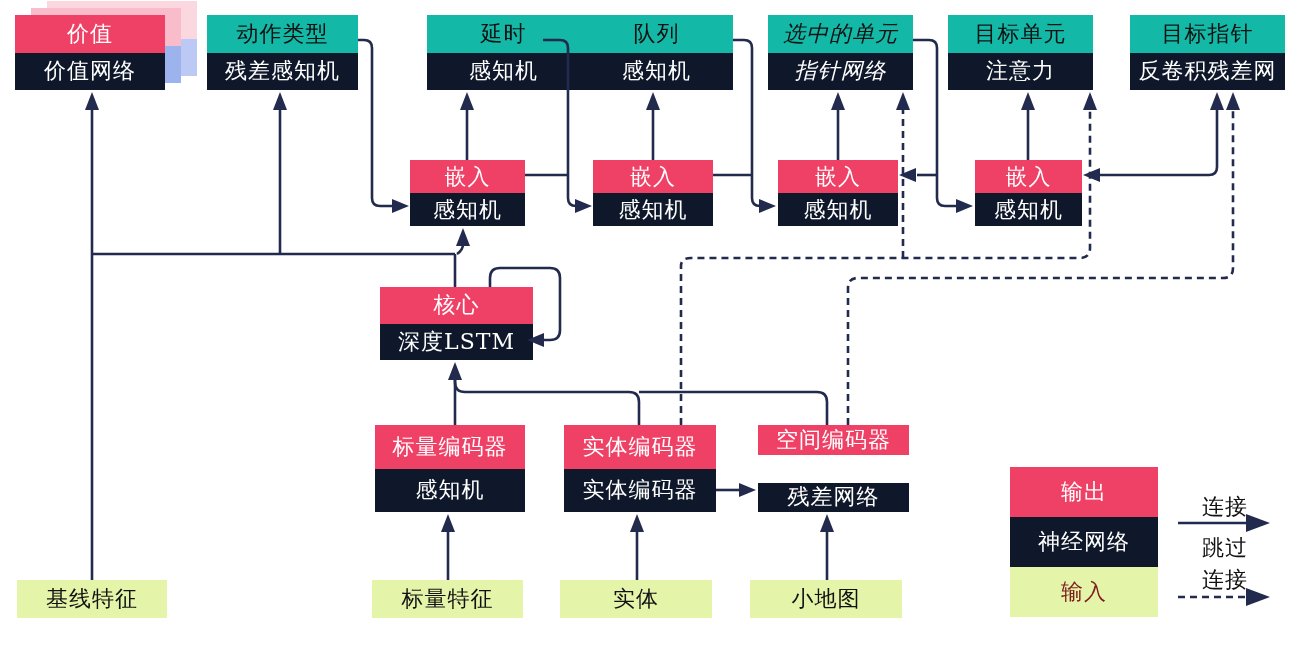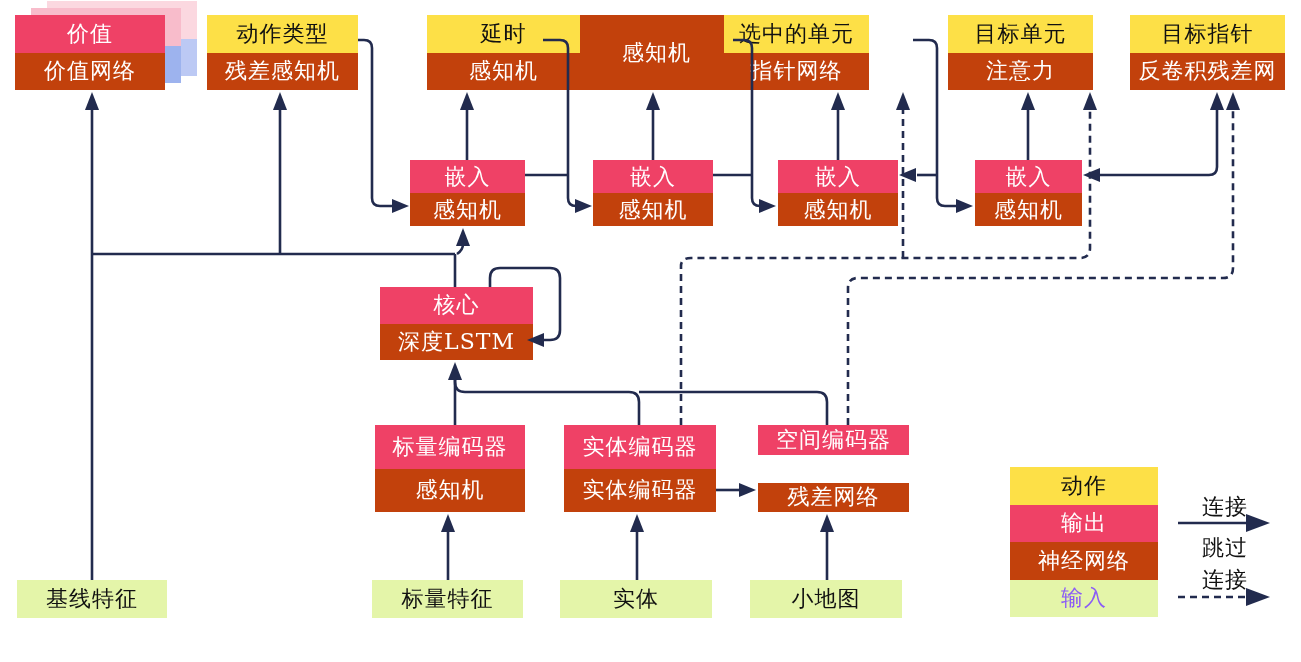--- a/index.html
+++ b/index.html
@@ -1,24 +1,24 @@
 <!DOCTYPE html>
 <html><head>
 <meta charset="utf-8">
 <style>
   html,body{margin:0;padding:0;background:#ffffff;}
   #stage{position:relative;width:1296px;height:662px;background:#ffffff;overflow:hidden;
          font-family:"DejaVu Serif","Liberation Serif",serif;}
   .nbox{position:absolute;display:flex;flex-direction:column;z-index:2;}
   .sec{flex:1;display:flex;align-items:center;justify-content:center;
        font-size:22px;line-height:1;letter-spacing:1px;white-space:nowrap;}
-  .hd-yellow{background:#fde047;color:#111111;}
+  .hd-yellow{background:#14b8a6;color:#111111;}
   .hd-red{background:#EF4166;color:#ffffff;}
-  .bd-blue{background:#c2410c;color:#ffffff;}
-  .green{background:#E4F5A9;color:#8b5cf6;}
+  .bd-blue{background:#0f172a;color:#ffffff;}
+  .green{background:#E4F5A9;color:#7f1d1d;}
   .card{position:absolute;display:flex;flex-direction:column;}
   .card .half{flex:1;}
   .c2-top{background:#F8BCCB;} .c2-bot{background:#9DB3EE;}
   .c3-top{background:#FBD8E0;} .c3-bot{background:#BCC9F4;}
   .inputbox{position:absolute;display:flex;align-items:center;justify-content:center;
             background:#E4F5A9;color:#111111;font-size:22px;letter-spacing:1px;z-index:2;}
   #wires{position:absolute;left:0;top:0;z-index:4;pointer-events:none;}
   .legend-swatches{position:absolute;left:1010px;top:467px;width:148px;height:150px;
                    display:flex;flex-direction:column;z-index:2;}
   .lg-row{flex:1;display:flex;align-items:center;justify-content:center;
@@ -46,23 +46,24 @@
   </div>
   <div class="nbox" style="left:207px;top:15px;width:151px;height:75px;">
     <div class="sec hd-yellow">动作类型</div>
     <div class="sec bd-blue">残差感知机</div>
   </div>
   <div class="nbox" style="left:390px;top:15px;width:153px;height:75px;padding-left:37px;">
     <div class="sec hd-yellow">延时</div>
     <div class="sec bd-blue">感知机</div>
   </div>
   <div class="nbox" style="left:580px;top:15px;width:153px;height:75px;">
-    <div class="sec bd-blue">感知机</div>
-  </div>
-  <div class="nbox" style="left:724px;top:15px;width:145px;height:75px;">
+    <div class="sec hd-yellow">队列</div>
+    <div class="sec bd-blue">感知机</div>
+  </div>
+  <div class="nbox" style="left:768px;top:15px;width:145px;height:75px;font-style:italic;">
     <div class="sec hd-yellow">选中的单元</div>
     <div class="sec bd-blue">指针网络</div>
   </div>
   <div class="nbox" style="left:948px;top:15px;width:145px;height:75px;">
     <div class="sec hd-yellow">目标单元</div>
     <div class="sec bd-blue">注意力</div>
   </div>
   <div class="nbox" style="left:1130px;top:15px;width:155px;height:75px;">
     <div class="sec hd-yellow">目标指针</div>
     <div class="sec bd-blue">反卷积残差网</div>
@@ -102,21 +103,20 @@
     <div class="sec hd-red">空间编码器</div>
     <div class="sec bd-blue">残差网络</div>
   </div>
 
   <div class="inputbox" style="left:17px;top:580px;width:150px;height:38px;">基线特征</div>
   <div class="inputbox" style="left:372px;top:580px;width:151px;height:38px;font-family:Liberation Mono, monospace;">标量特征</div>
   <div class="inputbox" style="left:560px;top:580px;width:152px;height:38px;">实体</div>
   <div class="inputbox" style="left:750px;top:580px;width:152px;height:38px;">小地图</div>
 
   <div class="legend-swatches">
-    <div class="lg-row hd-yellow">动作</div>
     <div class="lg-row hd-red">输出</div>
     <div class="lg-row bd-blue">神经网络</div>
     <div class="lg-row green">输入</div>
   </div>
   <div class="lg-label" style="left:1177px;top:492px;">连接</div>
   <div class="lg-label" style="left:1177px;top:533px;">跳过</div>
   <div class="lg-label" style="left:1177px;top:565px;">连接</div>
 
   <svg id="wires" width="1301" height="662" viewBox="0 0 1301 662">
     <g stroke="#222B4E" stroke-width="2.6" fill="none">

